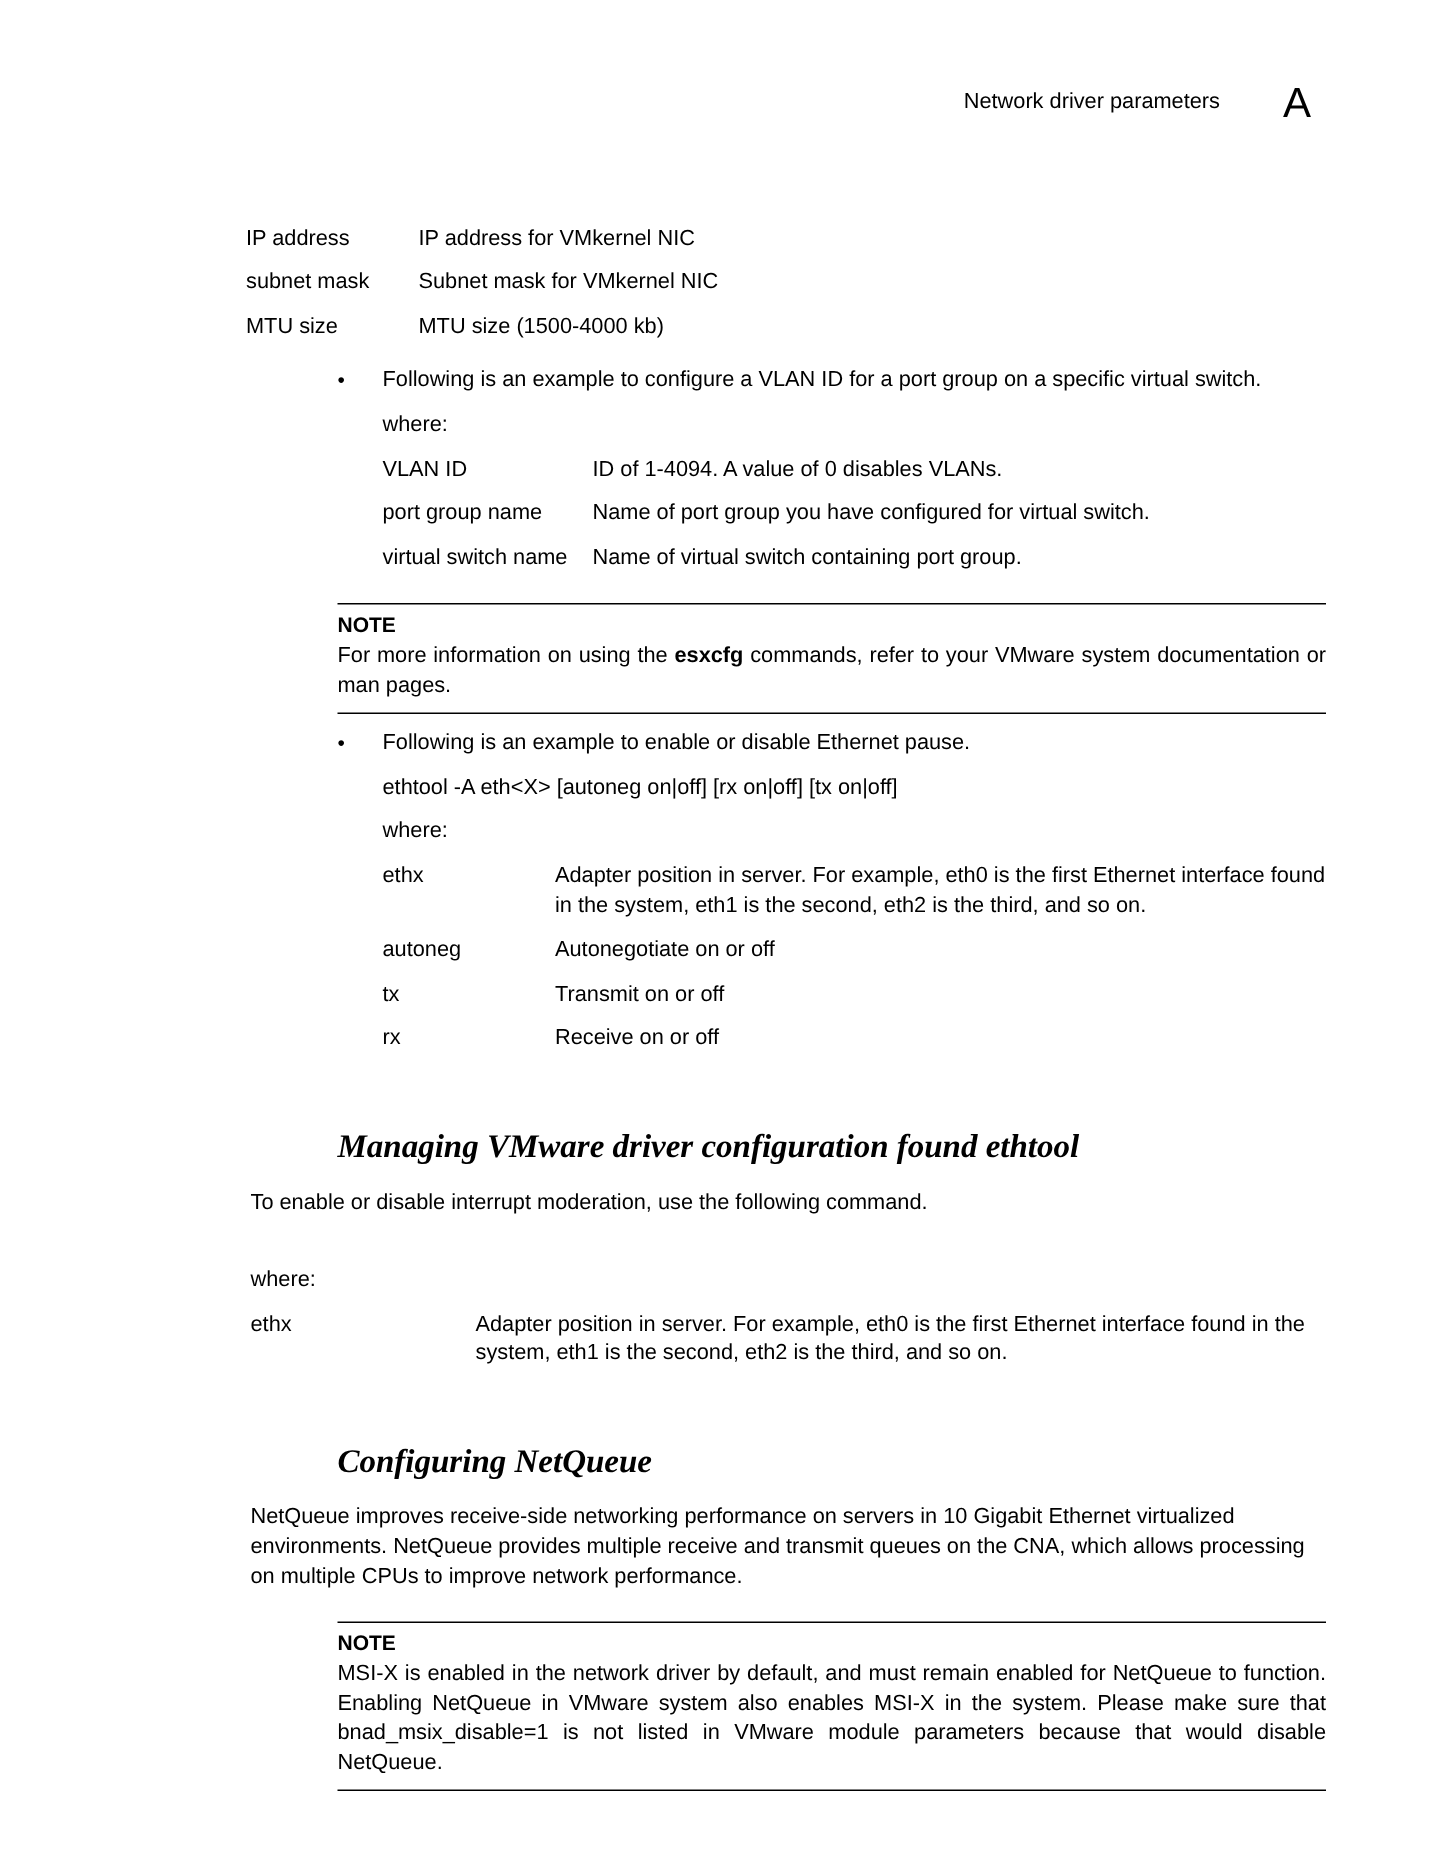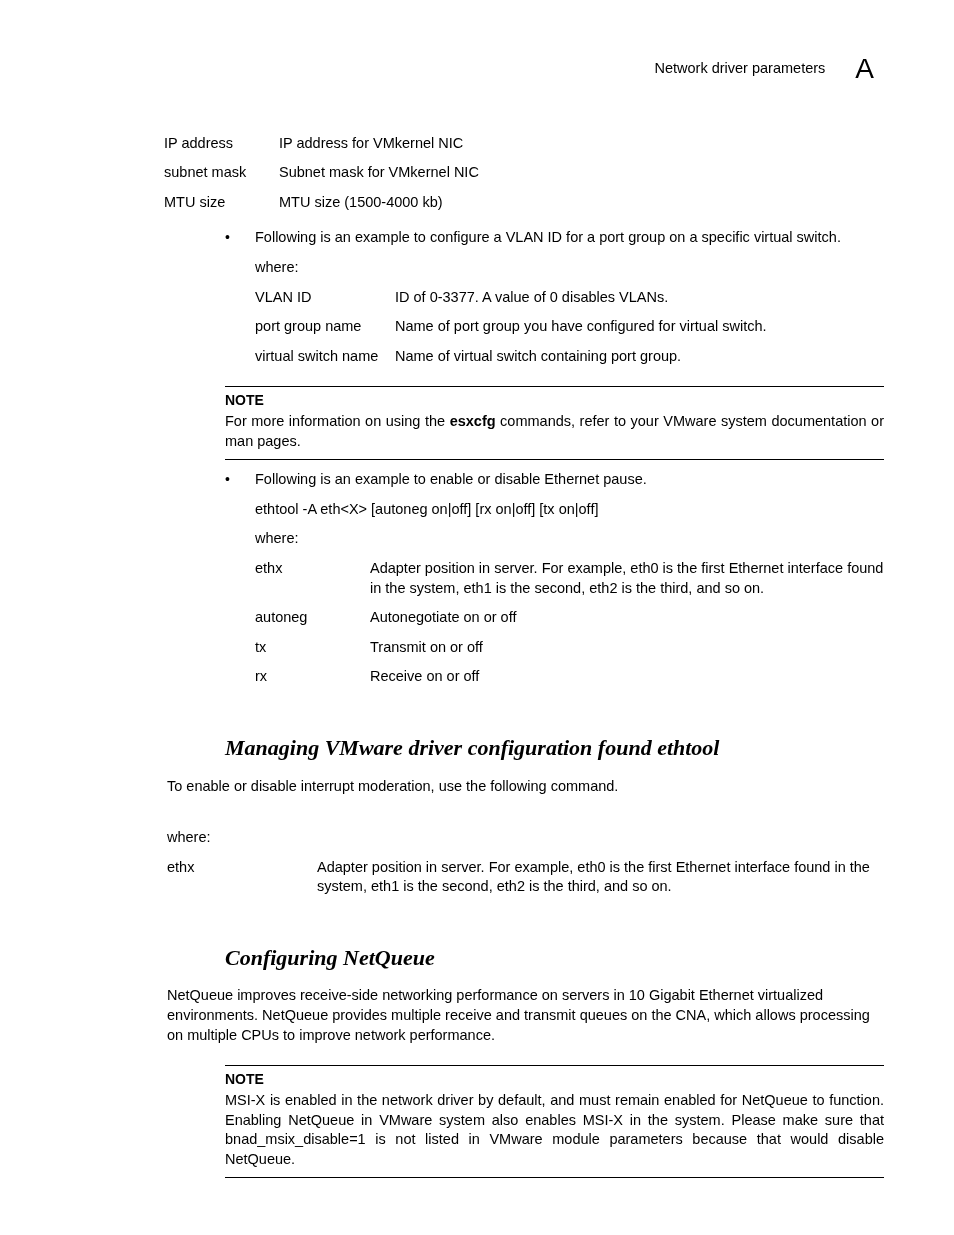--- a/index.html
+++ b/index.html
@@ -15,22 +15,22 @@
     width: 954px;
     min-height: 1235px;
     box-sizing: border-box;
     padding: 50px 70px 80px 70px;
     position: relative;
   }
   .header {
     display: flex;
     justify-content: flex-end;
     align-items: center;
-    gap: 30px;
-    margin-bottom: 46px;
+    gap: 42px;
+    margin-bottom: 62px;
     padding-right: 10px;
   }
   .header-text {
     font-size: 14.5px;
   }
   .header-letter {
     font-family: Arial, Helvetica, sans-serif;
     font-size: 28px;
     font-weight: 400;
   }
@@ -128,21 +128,21 @@
     </div>
   </div>
 
   <div class="bullet-block">
     <span class="bullet-dot">•</span>
     <div class="bullet-content">
       <div class="para">Following is an example to configure a VLAN ID for a port group on a specific virtual switch.</div>
       <div class="para">where:</div>
       <div class="defrow">
         <div class="term term-wide">VLAN ID</div>
-        <div class="desc">ID of 0-3377. A value of 0 disables VLANs.</div>
+        <div class="desc">ID of 1-4094. A value of 0 disables VLANs.</div>
       </div>
       <div class="defrow">
         <div class="term term-wide">port group name</div>
         <div class="desc">Name of port group you have configured for virtual switch.</div>
       </div>
       <div class="defrow">
         <div class="term term-wide">virtual switch name</div>
         <div class="desc">Name of virtual switch containing port group.</div>
       </div>
     </div>

